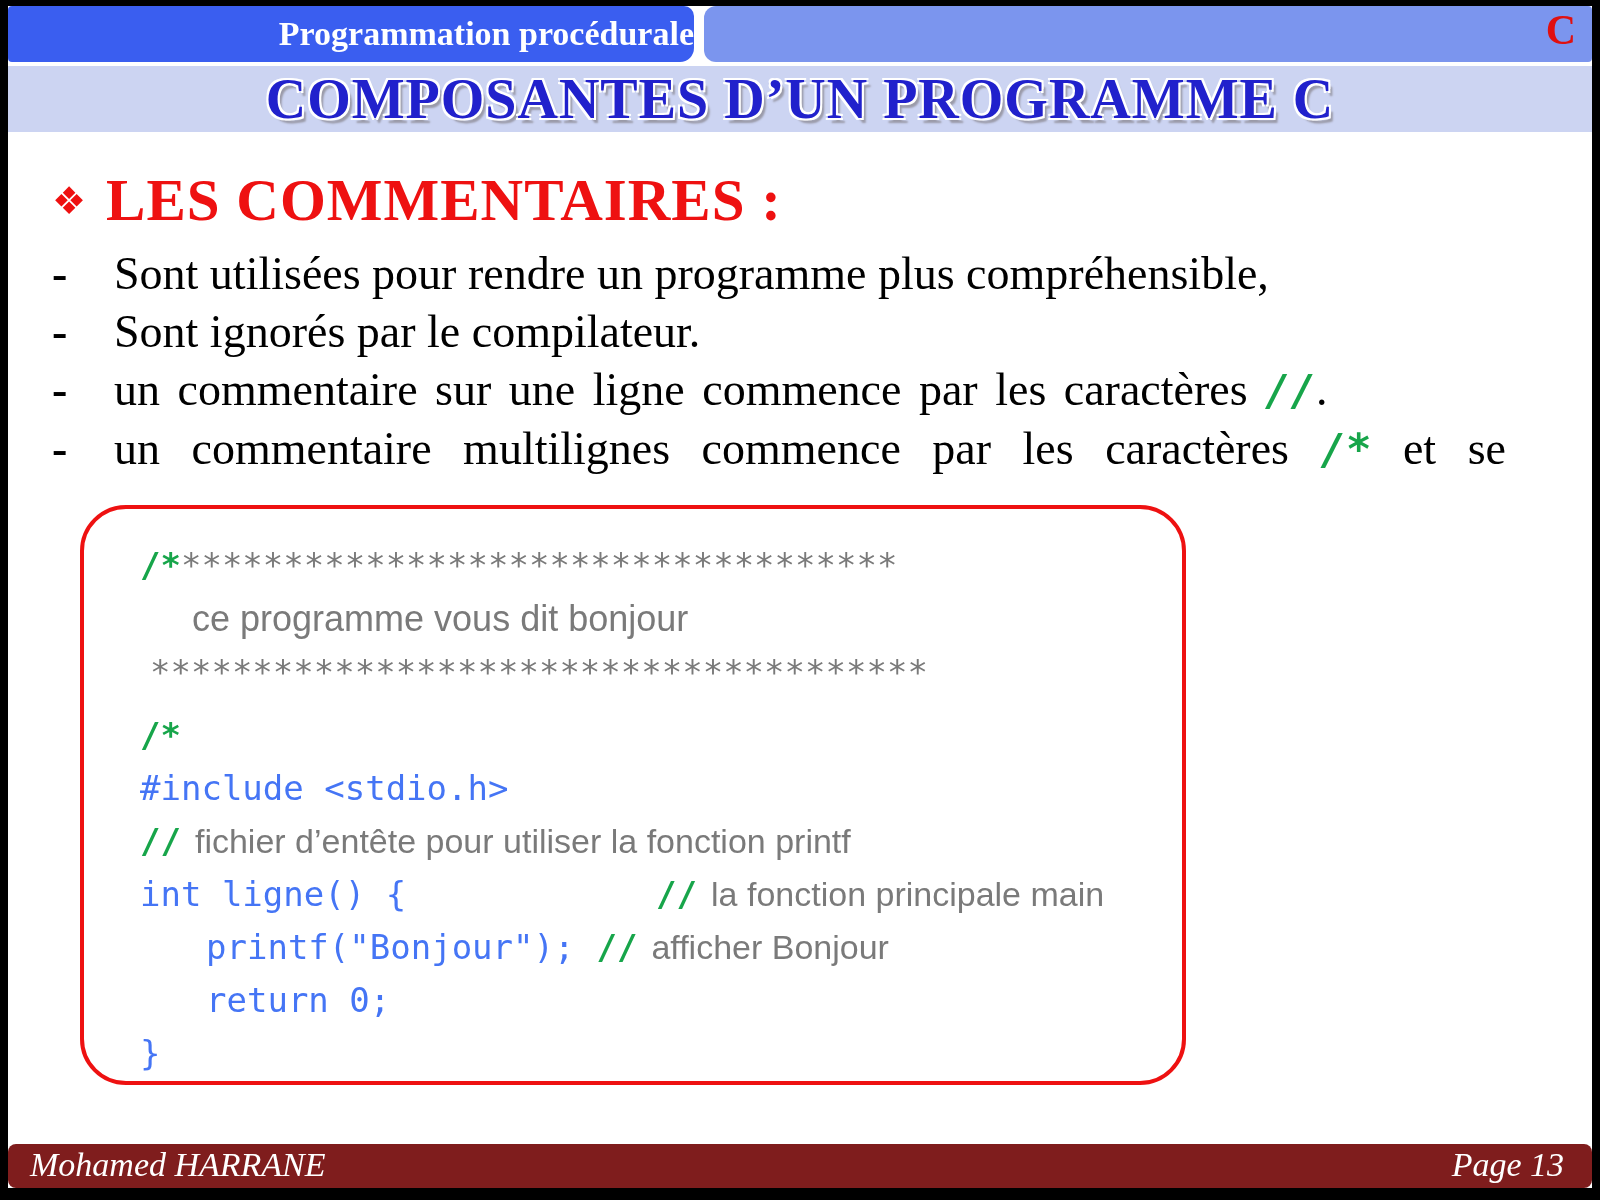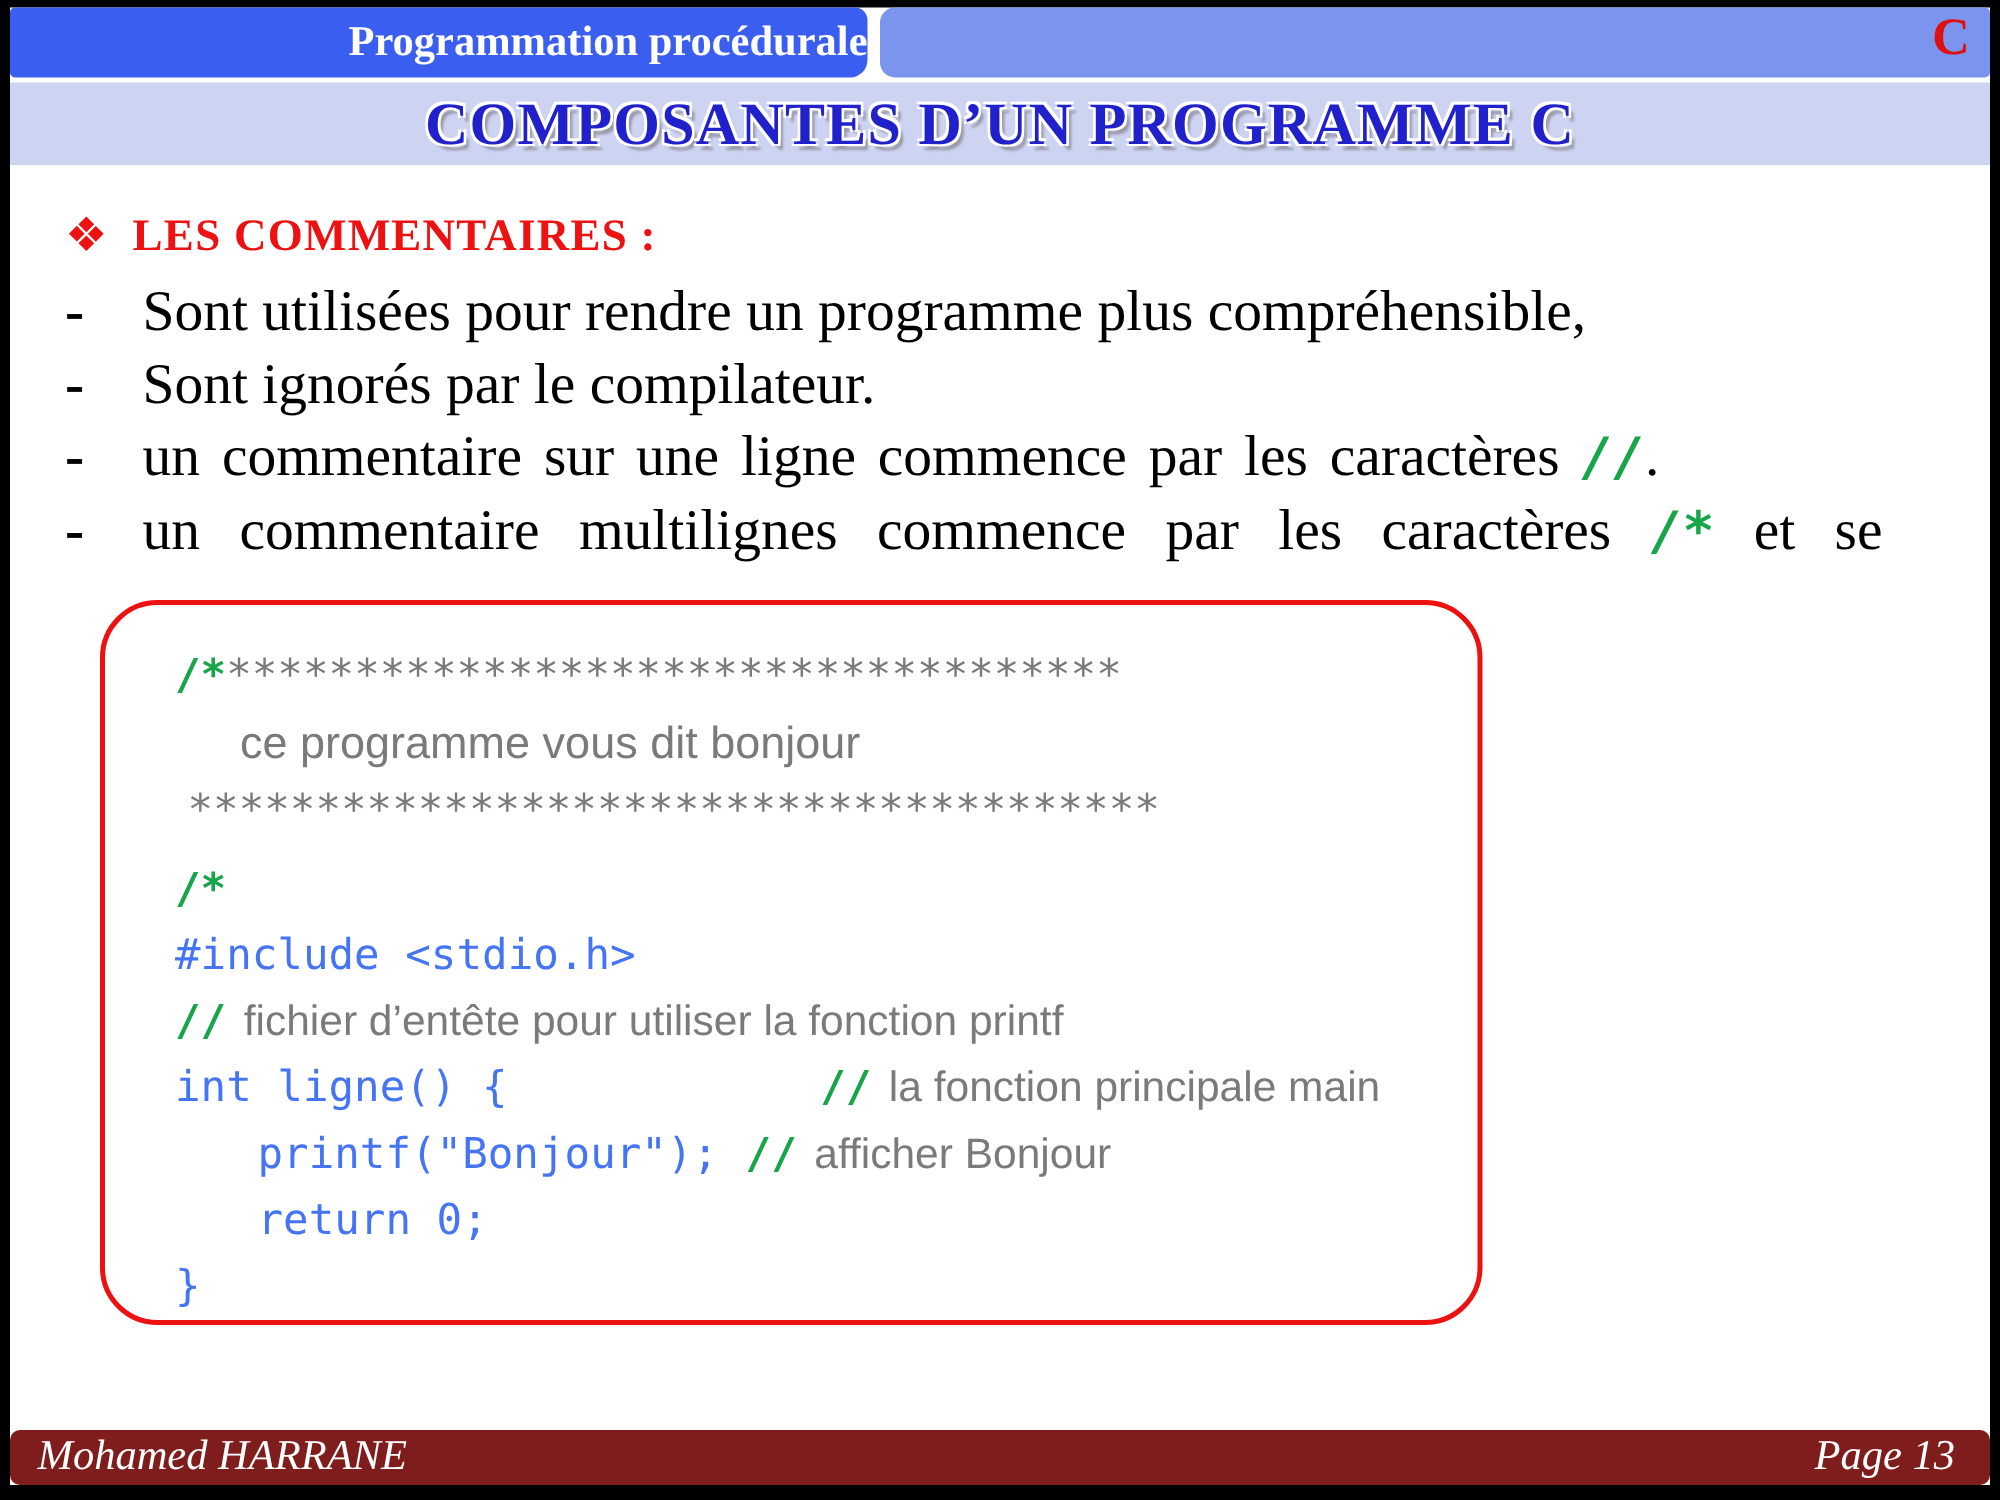--- a/index.html
+++ b/index.html
@@ -12,28 +12,28 @@
   .tab-left { width:686px; background:#3a5ef0; border-radius:4px 10px 14px 4px;
     display:flex; align-items:center; padding-left:22px;justify-content:flex-end; }
   .tab-left span { color:#fff; font-weight:bold; font-size:34px; }
   .tab-right { flex:1; background:#7b95ee; border-radius:12px 4px 4px 12px;
     display:flex; align-items:baseline; justify-content:flex-end; padding-right:16px; }
   .tab-right .label { color:#000; font-weight:bold; font-size:35px; }
   .tab-right .accent { color:#e01010; font-weight:bold; font-size:42px; margin-left:12px; }
 
   .title-band { margin-top:4px; height:66px; background:#ccd4f2;
     display:flex; align-items:center; justify-content:center; }
-  .slide-title { font-size:48px; font-weight:bold; color:#2121cc; letter-spacing:1px;
+  .slide-title { font-size:56px; font-weight:bold; color:#2121cc; letter-spacing:1px;
     text-shadow:-2px -2px 0 #fff, 2px -2px 0 #fff, -2px 2px 0 #fff, 2px 2px 0 #fff, 4px 5px 2px #9a9aa8; }
 
   
   .content { padding:34px 40px 0 44px; }
   .section-heading { display:flex; align-items:center; gap:20px; margin-bottom:10px; }
   .diamond { font-family:"DejaVu Sans", sans-serif; font-size:38px; color:#ee1111; }
-  .heading-text { font-size:36px; font-weight:bold; color:#ee1111; letter-spacing:1px; }
+  .heading-text { font-size:59px; font-weight:bold; color:#ee1111; letter-spacing:1px; }
 
   .bullet-row { display:flex; font-size:46px; line-height:58px; color:#000; }
   .marker { width:62px; font-weight:bold; flex:none; }
   .b-text { flex:1; }
   .spread-1 { word-spacing:6px; }
   .spread-2 { word-spacing:20px; }
   .ic { font-family:"DejaVu Sans Mono", monospace; font-style:italic; font-weight:bold;
         color:#17a54a; font-size:0.92em; }
 
   

